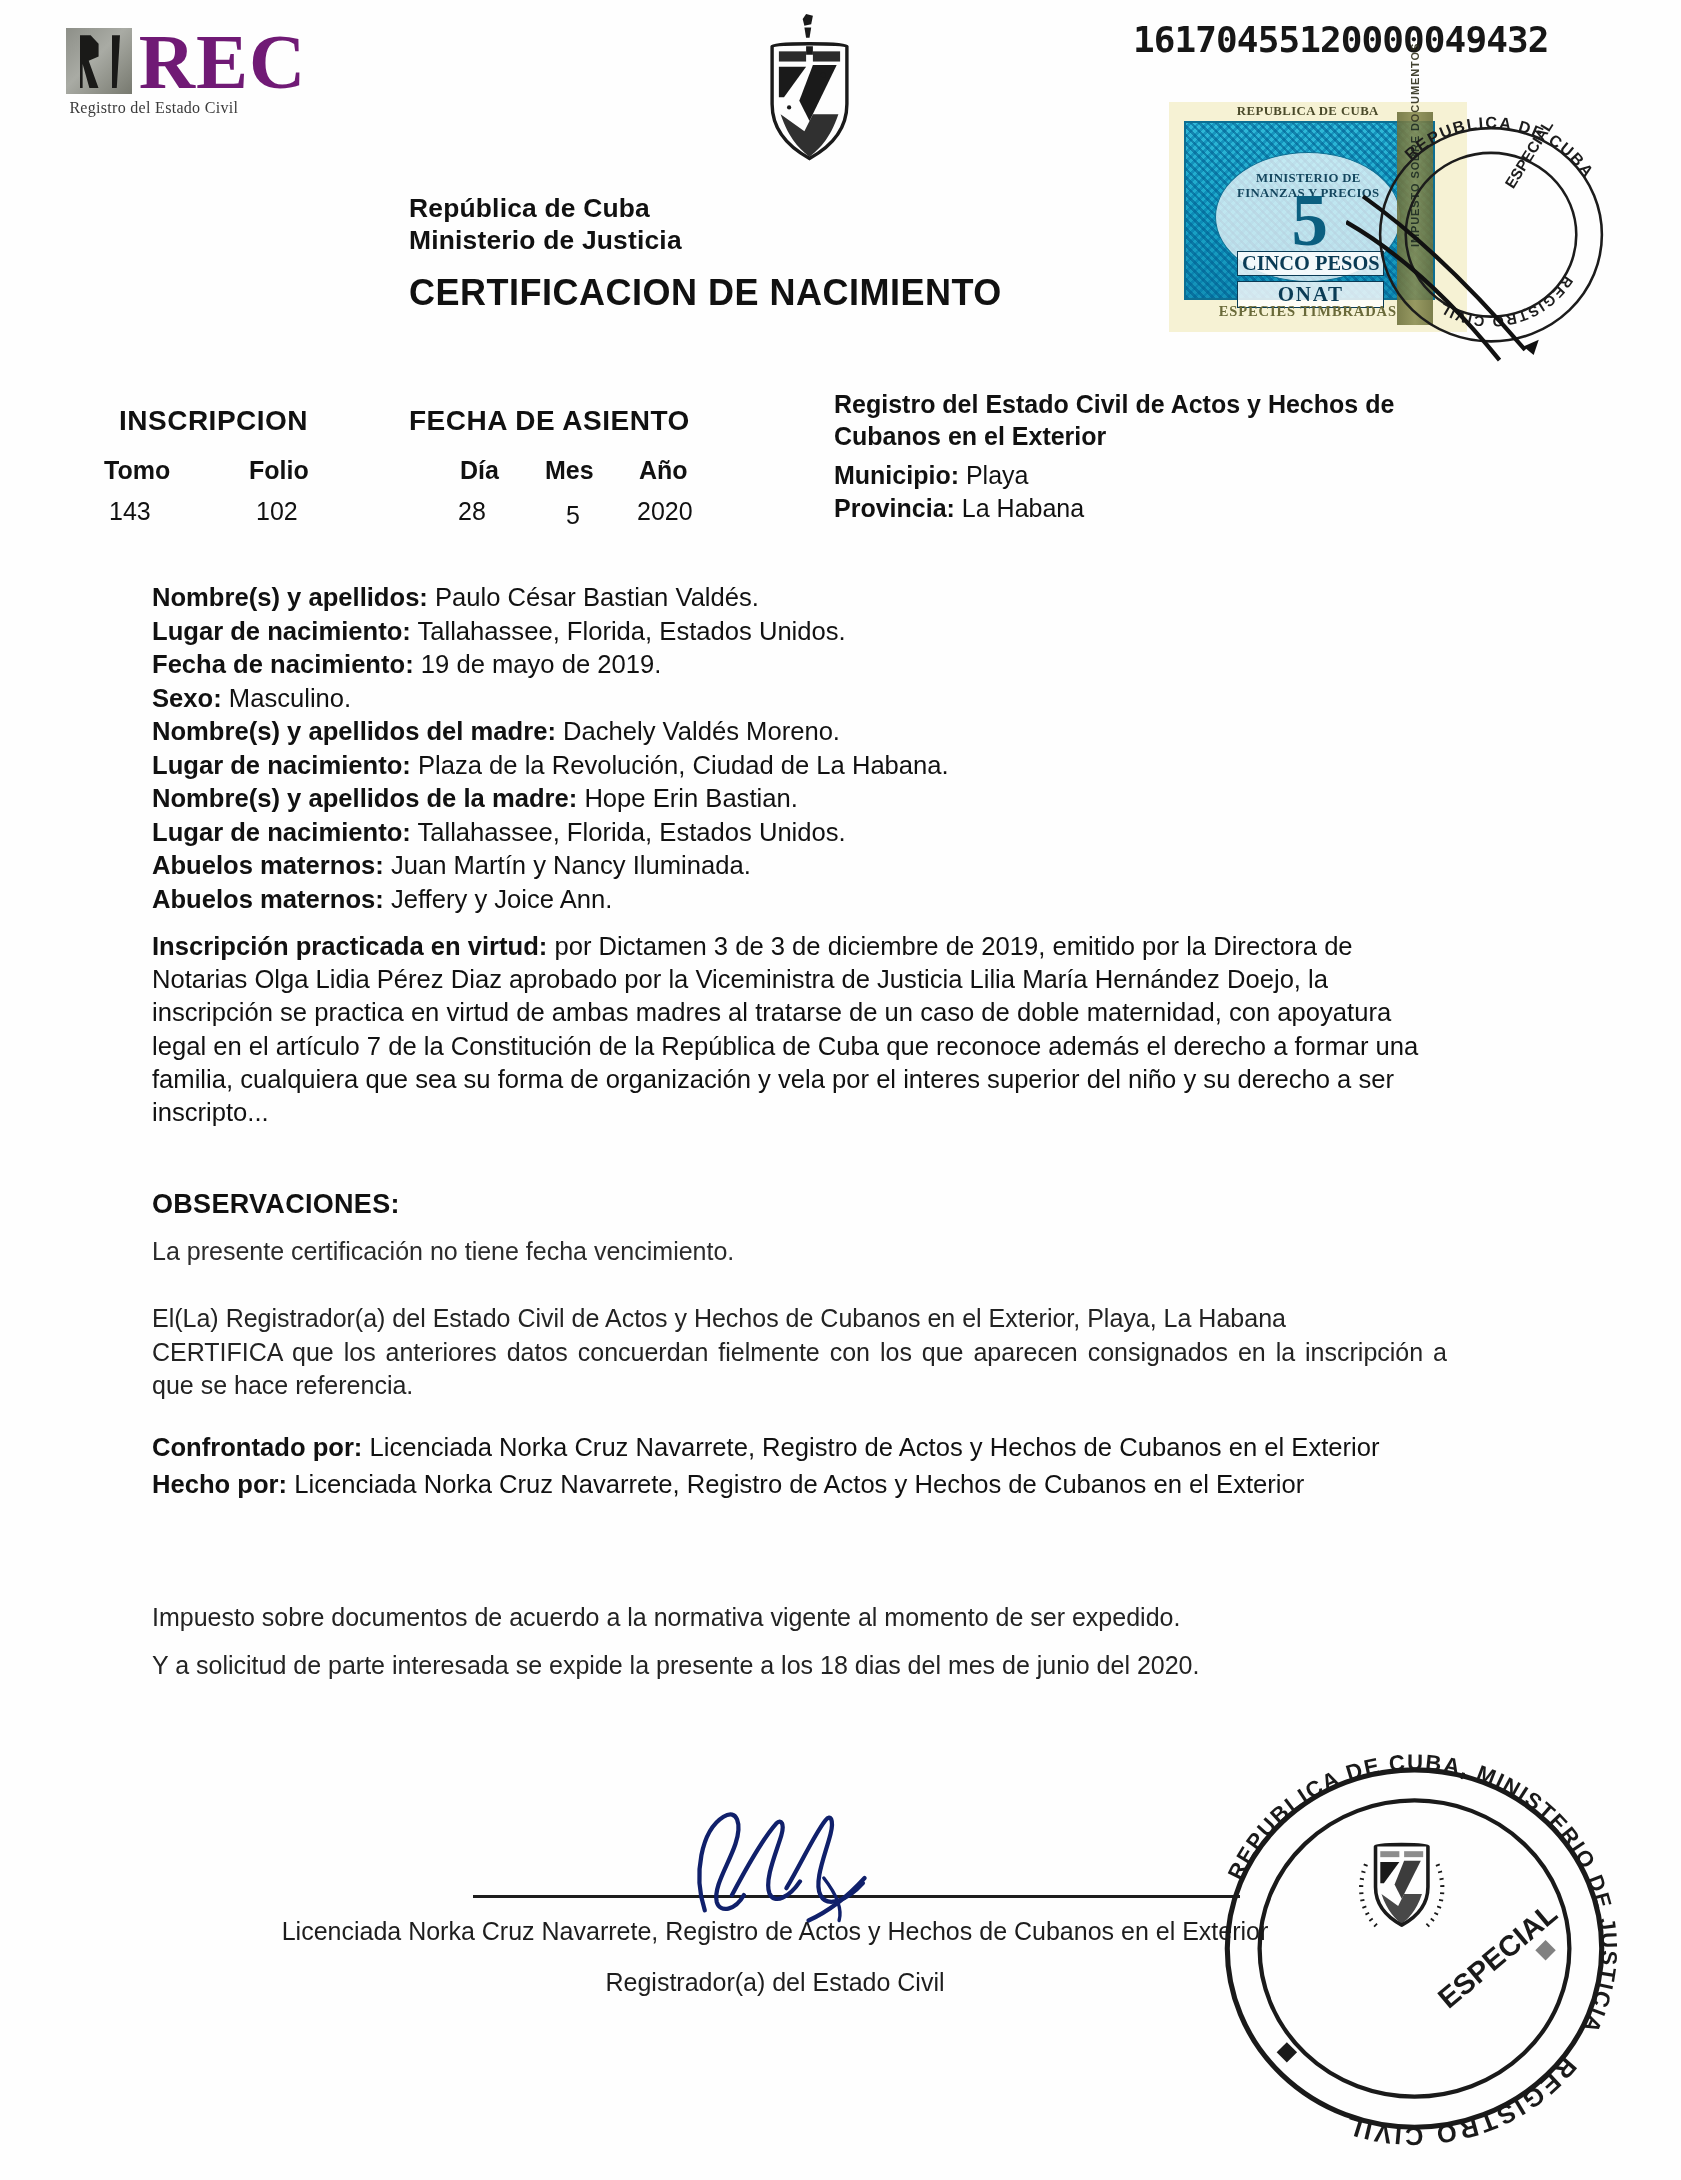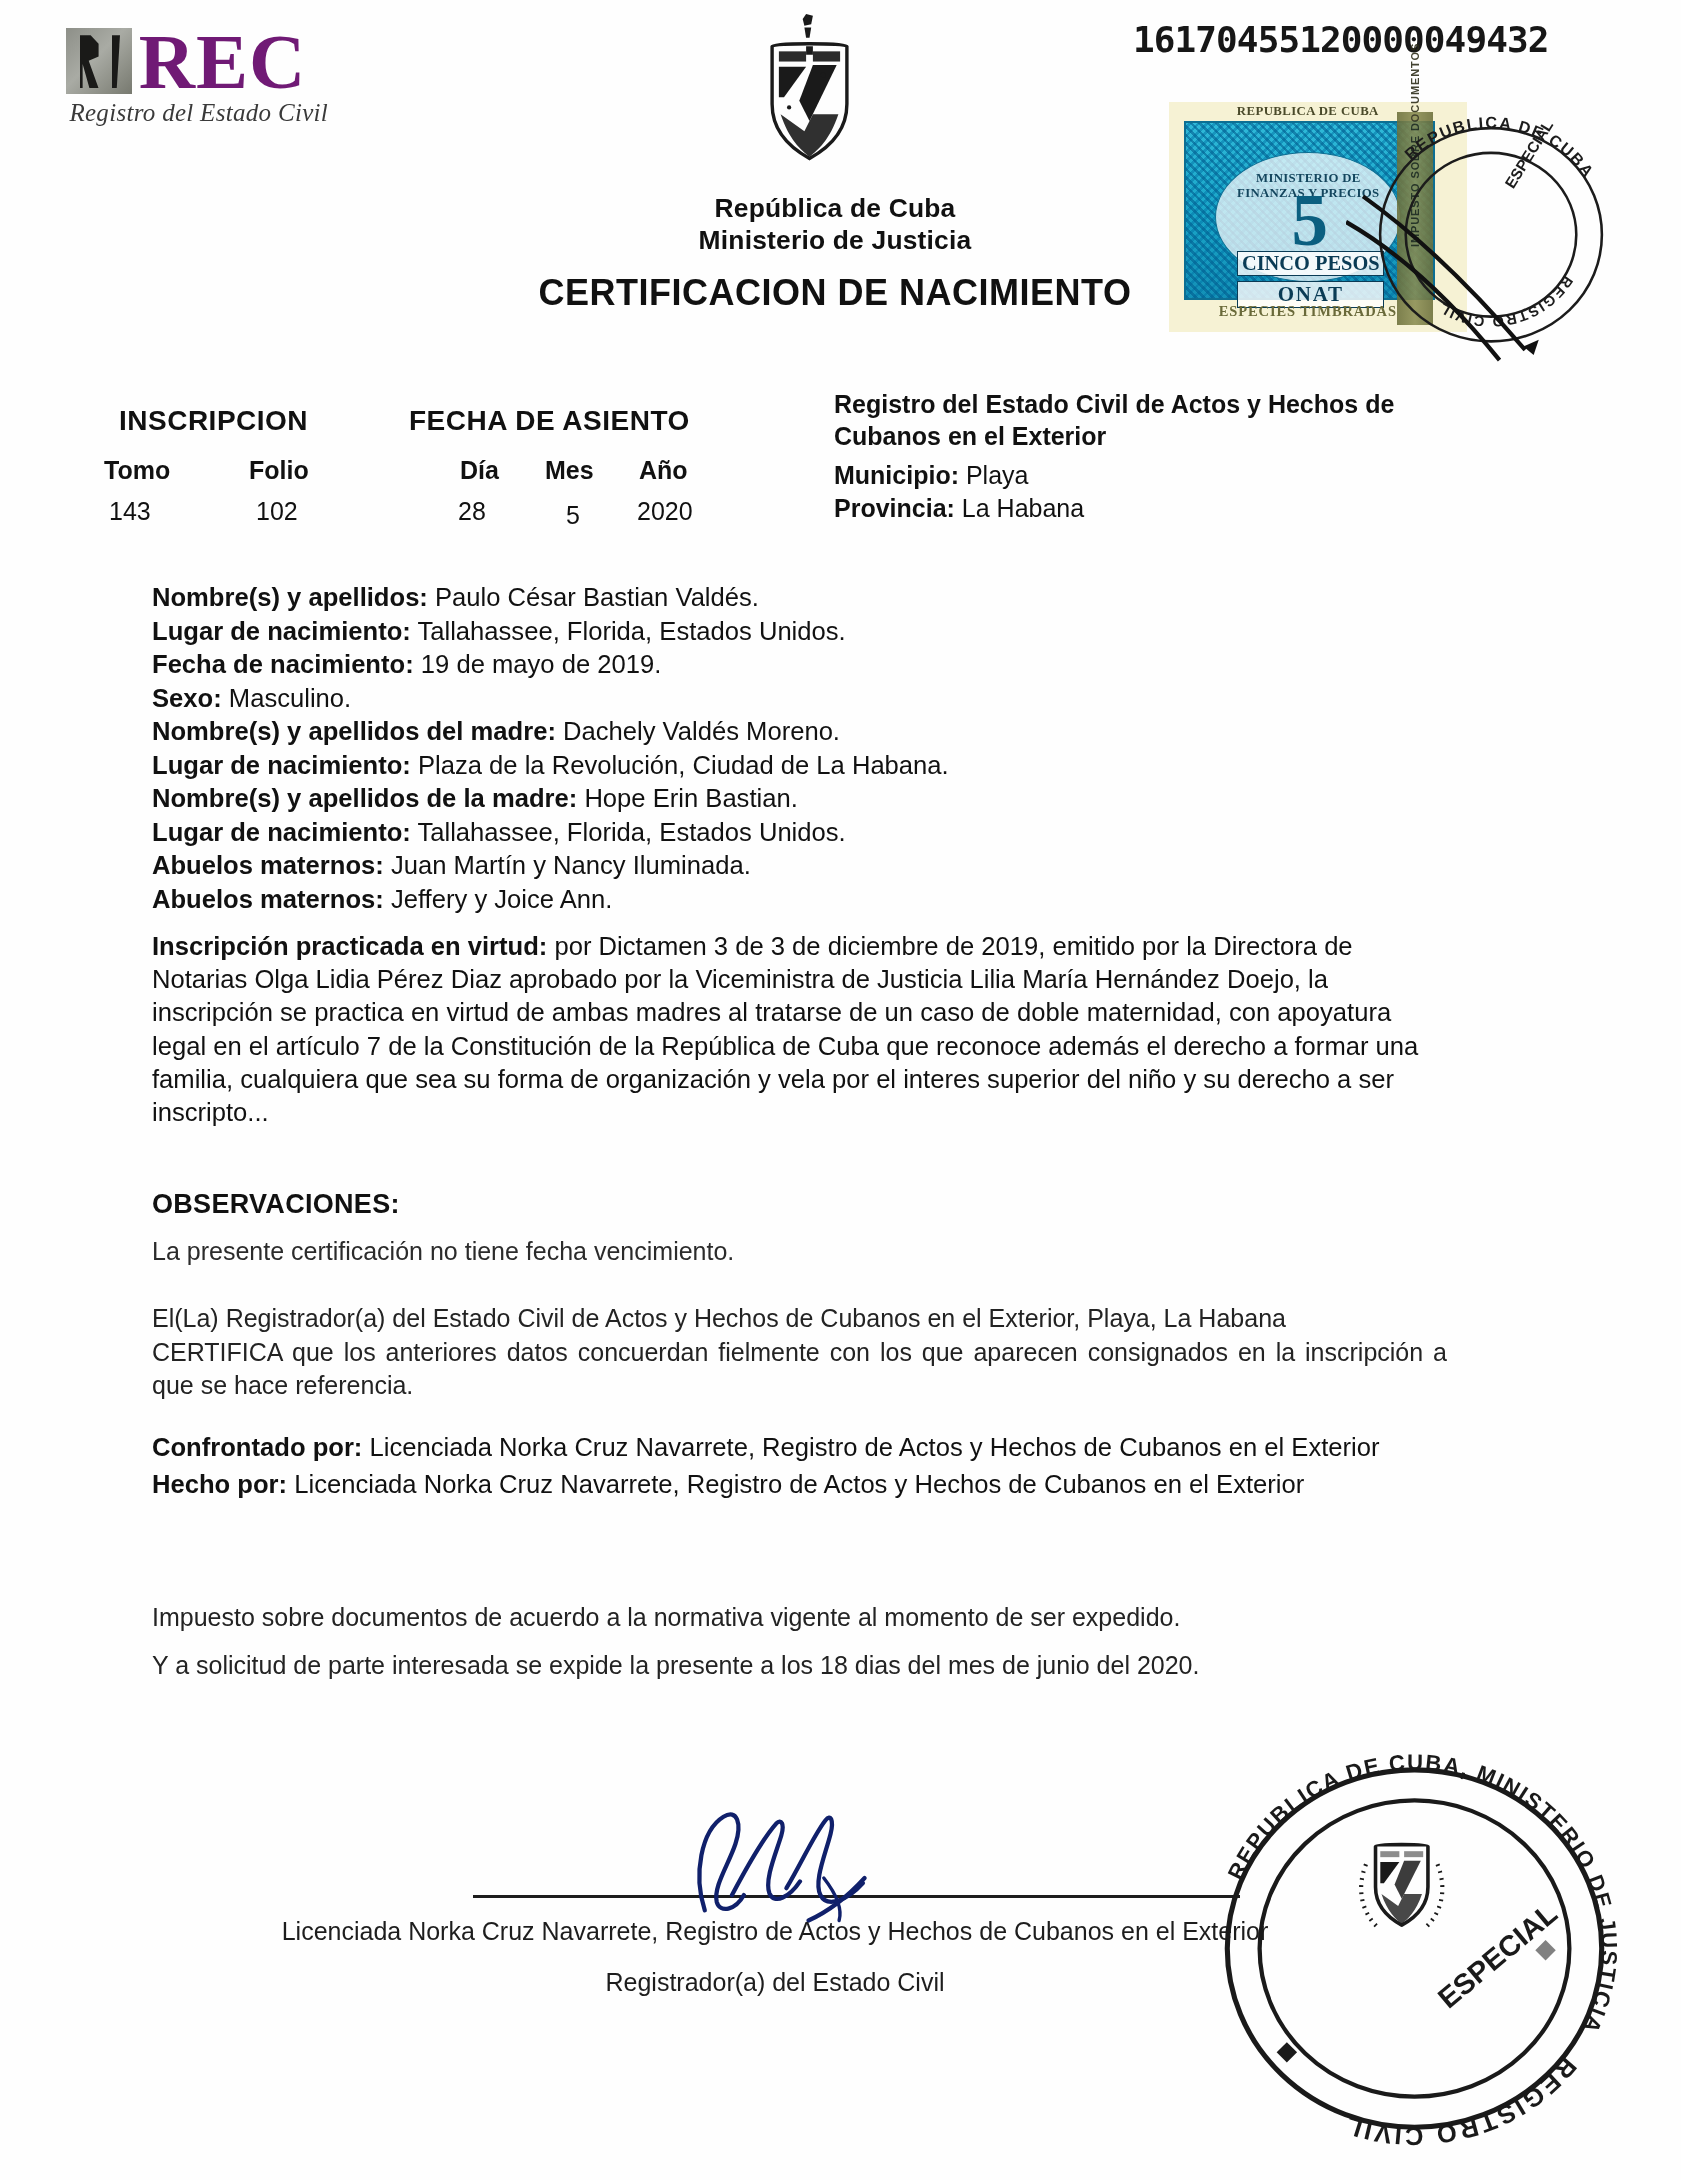--- a/index.html
+++ b/index.html
@@ -54,25 +54,24 @@
     font-size: 78px;
     font-weight: 700;
     letter-spacing: 0.9px;
     line-height: 0.92;
     color: #701a75;
   }
   .logo-sub {
     margin-top: 1.7px;
     margin-left: 3.4px;
     font-family: "Liberation Serif", serif;
-    font-size: 25px;
+    font-size: 16px;
     color: #2a2a2a;
     letter-spacing: 0.3px;
     opacity: .92;
-    font-style: italic;
   }
 
   
   .coa-top {
     position: absolute;
     left: 750px;
     top: 12px;
     width: 119px;
     height: 162px;
   }
@@ -87,21 +86,21 @@
     letter-spacing: -0.9px;
     color: #171717;
     white-space: nowrap;
   }
 
   .center-titles {
     position: absolute;
     left: 409px;
     top: 192px;
     width: 852px;
-    text-align: center;
+    text-align: left;
   }
   .center-titles .l1,
   .center-titles .l2 {
     font-size: 26.4px;
     font-weight: 700;
     line-height: 1.22;
     letter-spacing: 0.2px;
   }
   .center-titles .title {
     margin-top: 15.3px;

